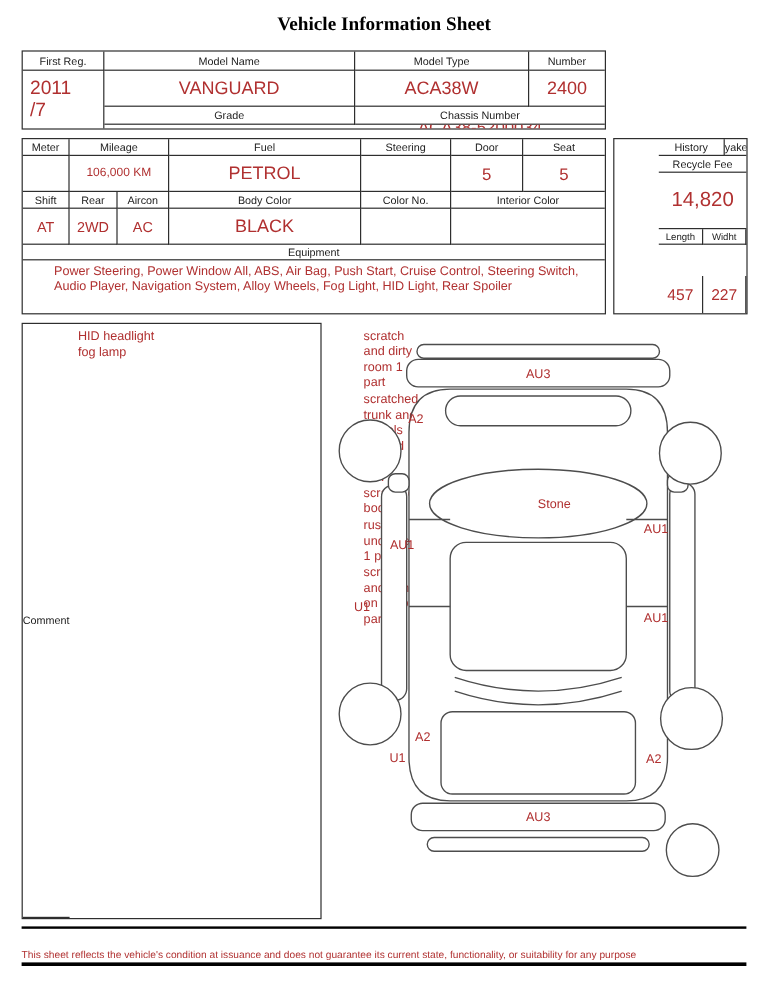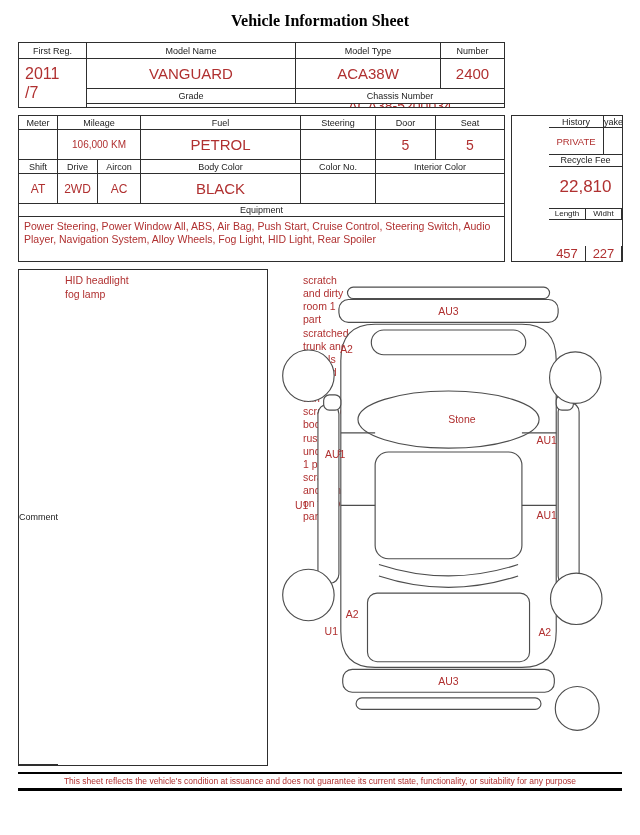--- a/index.html
+++ b/index.html
@@ -19,40 +19,40 @@
   .lbl8 { font-size:8px; }
   .val { color:var(--accent); }
   .pre { white-space:pre-line; }
   .fz20{font-size:20px}.fz17{font-size:17px}.fz16{font-size:16px}.fz15{font-size:15px}
   .fz14{font-size:14px}.fz13{font-size:13px}.fz12{font-size:12px}.fz10{font-size:10px}
   .fz95{font-size:9.5px}
   .s1-left { grid-template-columns:68px 209px 145px 1fr; grid-template-rows:16px 30px 15px 1fr; height:66px; }
   .s1-right { grid-template-columns:55px 1fr; grid-template-rows:16px 29px 14px 1fr; height:90px; }
   .frv { justify-content:flex-start; padding-left:6px; text-align:left; line-height:1.2; }
   .s2-left { grid-template-columns:39px 40px 43px 160px 75px 60px 1fr; grid-template-rows:14px 30px 14px 30px 13px 1fr; height:147px; }
-  .eqv { justify-content:flex-start; align-items:flex-start; text-align:left; padding:3px 5px; font-size:10.5px; line-height:1.28; }
+  .eqv { justify-content:flex-start; align-items:flex-start; text-align:left; padding:3px 5px; font-size:10.5px; line-height:1.28;margin-left:21px; }
   .s2-right { height:147px; display:flex; flex-direction:column; border:1.5px solid var(--line);padding-left:37px; }
   .s2r-row { display:grid; }
   .cols2 { grid-template-columns:55px 1fr; }
   .cols3 { grid-template-columns:37px 36px 1fr; }
   .h14{height:14px}.h30{height:30px}.h47{height:47px}.h13{height:13px}
   .grow { flex:1;margin-top:26px; }
   .s3 { display:grid; grid-template-columns:250px 1fr; column-gap:8px; height:497px; }
   .leftcol { border:1.5px solid var(--line); display:flex; flex-direction:row; }
   .box-hdr { flex:0 0 19px; display:flex; align-items:center; justify-content:center;
              font-size:9px; border-bottom:1px solid var(--line); }
   .bt { border-top:1px solid var(--line); }
   .comment-body { flex:0 0 238px; padding:4px 7px; font-size:10.5px; line-height:1.3; text-align:left; }
   .sn-body { flex:1; padding:4px 7px; font-size:10.5px; line-height:1.25; text-align:left; }
   .diagram { position:relative; }
   .diagram svg { width:100%; height:100%; display:block; }
   svg text { fill:var(--accent); font-size:11px; text-anchor:middle;
              font-family:"Liberation Sans", sans-serif; stroke:none; }
   .footer { border-top:2px solid #000; border-bottom:3px solid #000; margin-top:6px; }
-  .footer-text { text-align:center; font-size:8.5px; padding:2px 0 2px; }
+  .footer-text { font-size:8.5px; padding:16px 0 2px; }
 </style>
 </head>
 <body>
 
 <div class="page">
 
   <div class="title">Vehicle Information Sheet</div>
 
   <div class="twocol">
     <div class="tbl s1-left">
@@ -81,21 +81,21 @@
       <div class="cell lbl bb" style="grid-area:1/7">Seat</div>
 
       <div class="cell val br bb" style="grid-area:2/1"></div>
       <div class="cell val fz10 br bb" style="grid-area:2/2/3/4">106,000 KM</div>
       <div class="cell val fz15 br bb" style="grid-area:2/4">PETROL</div>
       <div class="cell val br bb" style="grid-area:2/5"></div>
       <div class="cell val fz14 br bb" style="grid-area:2/6">5</div>
       <div class="cell val fz14 bb" style="grid-area:2/7">5</div>
 
       <div class="cell lbl br bb" style="grid-area:3/1">Shift</div>
-      <div class="cell lbl br bb" style="grid-area:3/2">Drive</div>
+      <div class="cell lbl br bb" style="grid-area:3/2">Rear</div>
       <div class="cell lbl br bb" style="grid-area:3/3">Aircon</div>
       <div class="cell lbl br bb" style="grid-area:3/4">Body Color</div>
       <div class="cell lbl br bb" style="grid-area:3/5">Color No.</div>
       <div class="cell lbl bb" style="grid-area:3/6/4/8">Interior Color</div>
 
       <div class="cell val fz12 br bb" style="grid-area:4/1">AT</div>
       <div class="cell val fz12 br bb" style="grid-area:4/2">2WD</div>
       <div class="cell val fz12 br bb" style="grid-area:4/3">AC</div>
       <div class="cell val fz15 br bb" style="grid-area:4/4">BLACK</div>
       <div class="cell val br bb" style="grid-area:4/5"></div>
@@ -103,26 +103,22 @@
 
       <div class="cell lbl bb" style="grid-area:5/1/6/8">Equipment</div>
       <div class="cell val eqv" style="grid-area:6/1/7/8">Power Steering, Power Window All, ABS, Air Bag, Push Start, Cruise Control, Steering Switch, Audio Player, Navigation System, Alloy Wheels, Fog Light, HID Light, Rear Spoiler</div>
     </div>
 
     <div class="s2-right">
       <div class="s2r-row cols2 h14">
         <div class="cell lbl br bb">History</div>
         <div class="cell lbl bb">Syaken</div>
       </div>
-      <div class="s2r-row cols2 h30">
-        <div class="cell val fz95 br bb">PRIVATE</div>
-        <div class="cell val bb"></div>
-      </div>
       <div class="cell lbl bb h14">Recycle Fee</div>
-      <div class="cell val fz17 bb h47">22,810</div>
+      <div class="cell val fz17 bb h47">14,820</div>
       <div class="s2r-row cols3 h13">
         <div class="cell lbl lbl8 br bb">Length</div>
         <div class="cell lbl lbl8 br bb">Widht</div>
         <div class="cell lbl lbl8 bb">Height</div>
       </div>
       <div class="s2r-row cols3 grow">
         <div class="cell val fz13 br">457</div>
         <div class="cell val fz13 br">227</div>
         <div class="cell val fz13">168</div>
       </div>

